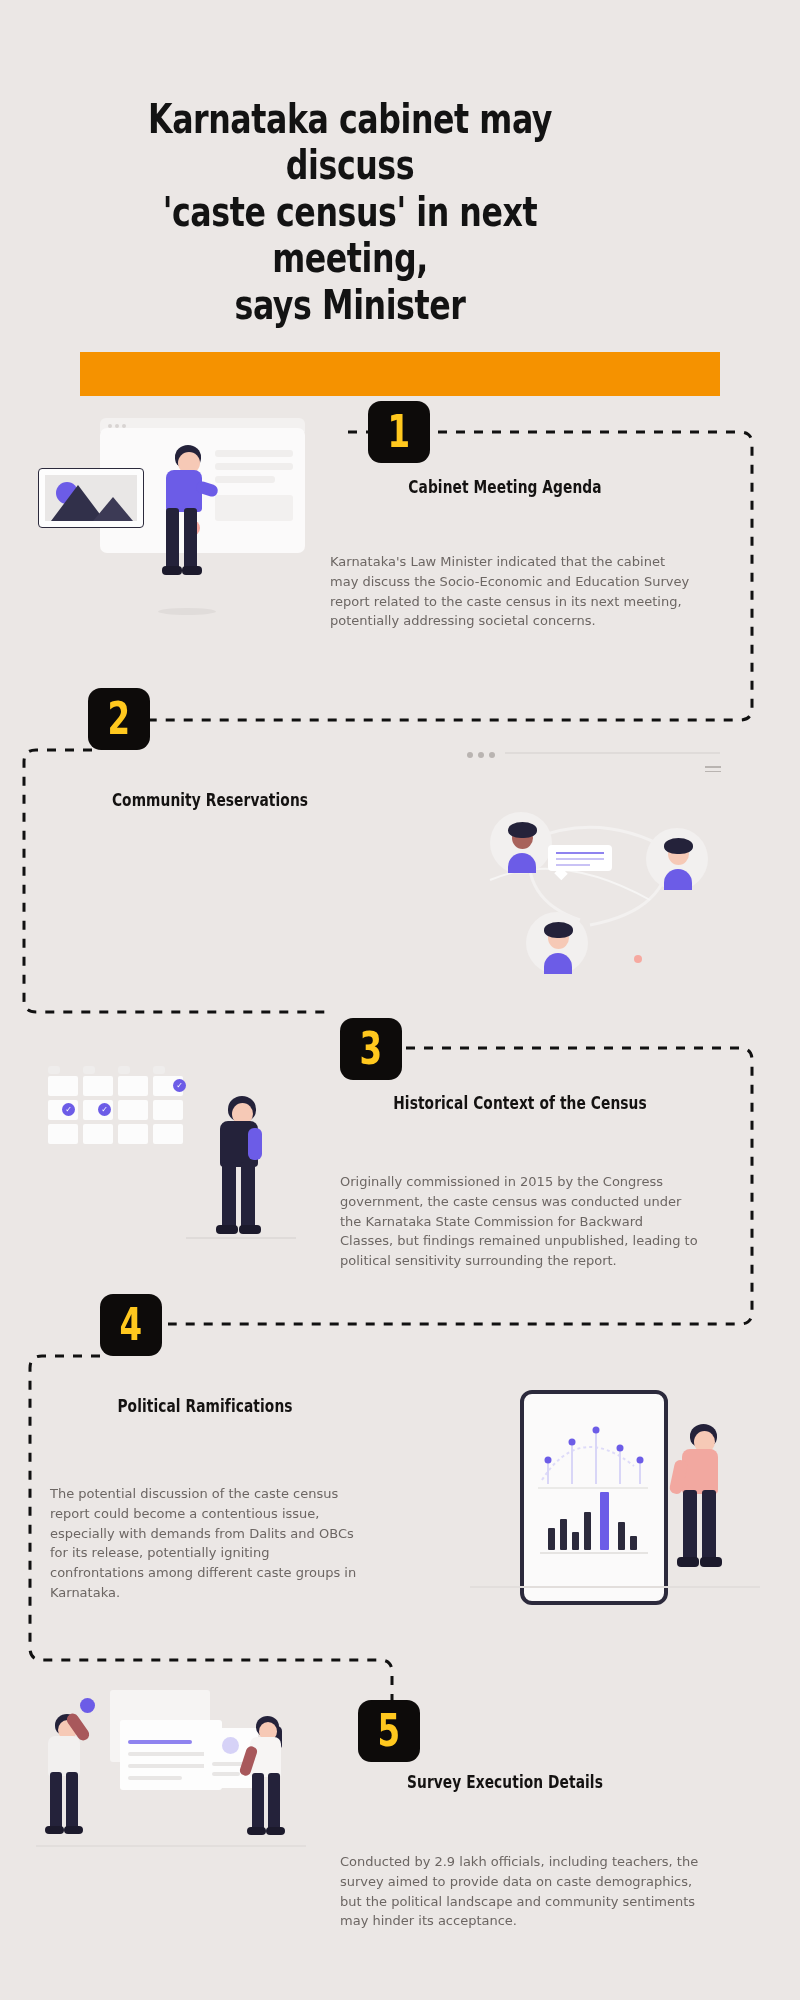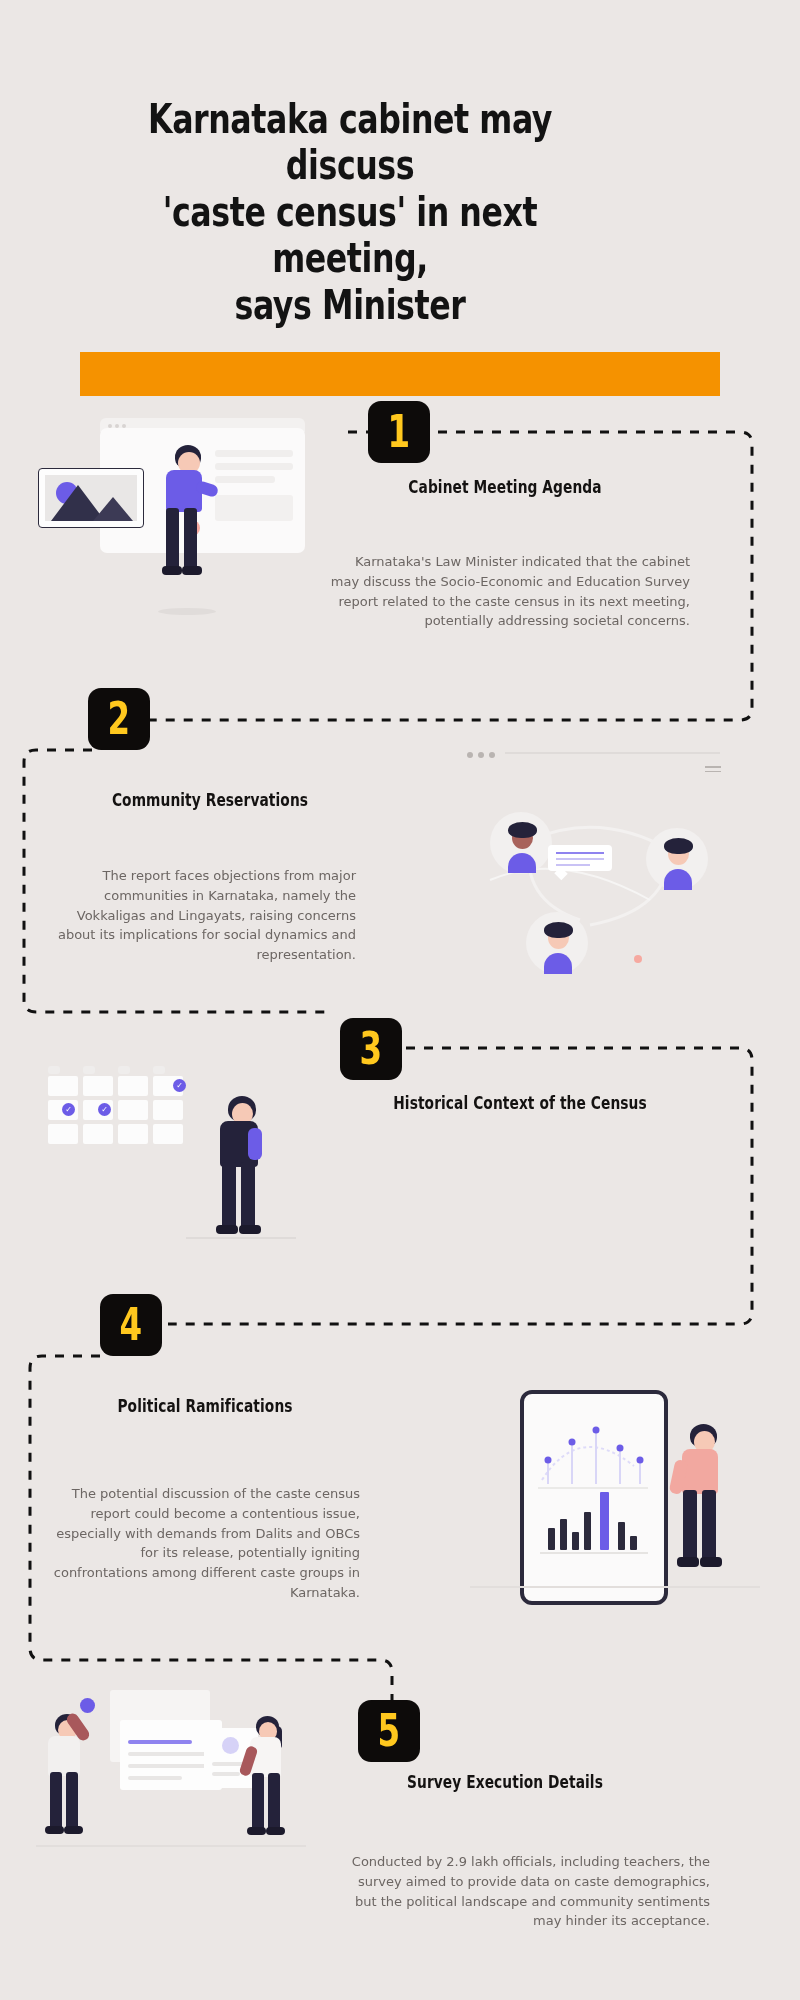--- a/index.html
+++ b/index.html
@@ -90,21 +90,21 @@
     white-space: nowrap;
     z-index: 5;
   }
 
   .sec-body {
     position: absolute;
     font-family: "DejaVu Sans", sans-serif;
     font-size: 13px;
     line-height: 1.52;
     color: #6c6663;
-    text-align: right;
+    text-align: left;
     z-index: 5;
   }
 
   
   .s1-window {
     position: absolute; left: 100px; top: 428px;
     width: 205px; height: 125px;
     background: #fbfafa; border-radius: 7px;
   }
   .s1-window-bar {
@@ -268,21 +268,20 @@
     <div style="position:absolute; left:556px; top:858px; width:48px; height:2px; background:#c9c2f5;"></div>
     <div style="position:absolute; left:556px; top:864px; width:34px; height:2px; background:#c9c2f5;"></div>
     <div style="position:absolute; left:556px; top:869px; width:10px; height:9px; background:#fff; transform:rotate(45deg);"></div>
     <div style="position:absolute; left:634px; top:955px; width:8px; height:8px; border-radius:50%; background:#f6a9a0;"></div>
   </div>
 
   <div class="badge" style="left:88px; top:688px;">
     <span>2</span>
   </div>
   <div class="sec-head" style="left:75px; top:790px; width:270px;">Community Reservations</div>
-  <div class="sec-body" style="left:56px; top:866px; width:300px;">The report faces objections from major communities in Karnataka, namely the Vokkaligas and Lingayats, raising concerns about its implications for social dynamics and representation.</div>
 
   <div>
     <div class="cal-cell" style="left:48px;  top:1076px;"></div>
     <div class="cal-cell" style="left:83px;  top:1076px;"></div>
     <div class="cal-cell" style="left:118px; top:1076px;"></div>
     <div class="cal-cell" style="left:153px; top:1076px;"></div>
     <div class="cal-cell" style="left:48px;  top:1100px;"></div>
     <div class="cal-cell" style="left:83px;  top:1100px;"></div>
     <div class="cal-cell" style="left:118px; top:1100px;"></div>
     <div class="cal-cell" style="left:153px; top:1100px;"></div>
@@ -306,20 +305,21 @@
     <div class="p p-leg" style="left:241px; top:1162px; width:14px; height:68px;"></div>
     <div class="p p-shoe" style="left:216px; top:1225px; width:22px; height:9px;"></div>
     <div class="p p-shoe" style="left:239px; top:1225px; width:22px; height:9px;"></div>
     <div style="position:absolute; left:186px; top:1237px; width:110px; height:2px; background:#dfdbd9;"></div>
   </div>
 
   <div class="badge" style="left:340px; top:1018px;">
     <span>3</span>
   </div>
   <div class="sec-head" style="left:375px; top:1093px; width:290px;">Historical Context of the Census</div>
+  <div class="sec-body" style="left:340px; top:1172px; width:360px;">Originally commissioned in 2015 by the Congress government, the caste census was conducted under the Karnataka State Commission for Backward Classes, but findings remained unpublished, leading to political sensitivity surrounding the report.</div>
 
   <div>
     <div class="s4-tablet"></div>
 
     <svg style="position:absolute; left:534px; top:1410px;" width="122" height="86">
       <path d="M 8 70 Q 45 12 100 56" stroke="#dedbf9" stroke-width="2" fill="none" stroke-dasharray="3 3"></path>
       <line x1="14" y1="74" x2="14" y2="52" stroke="#d9d6f7" stroke-width="2"></line>
       <line x1="38" y1="74" x2="38" y2="34" stroke="#d9d6f7" stroke-width="2"></line>
       <line x1="62" y1="74" x2="62" y2="22" stroke="#d9d6f7" stroke-width="2"></line>
       <line x1="86" y1="74" x2="86" y2="40" stroke="#d9d6f7" stroke-width="2"></line>

